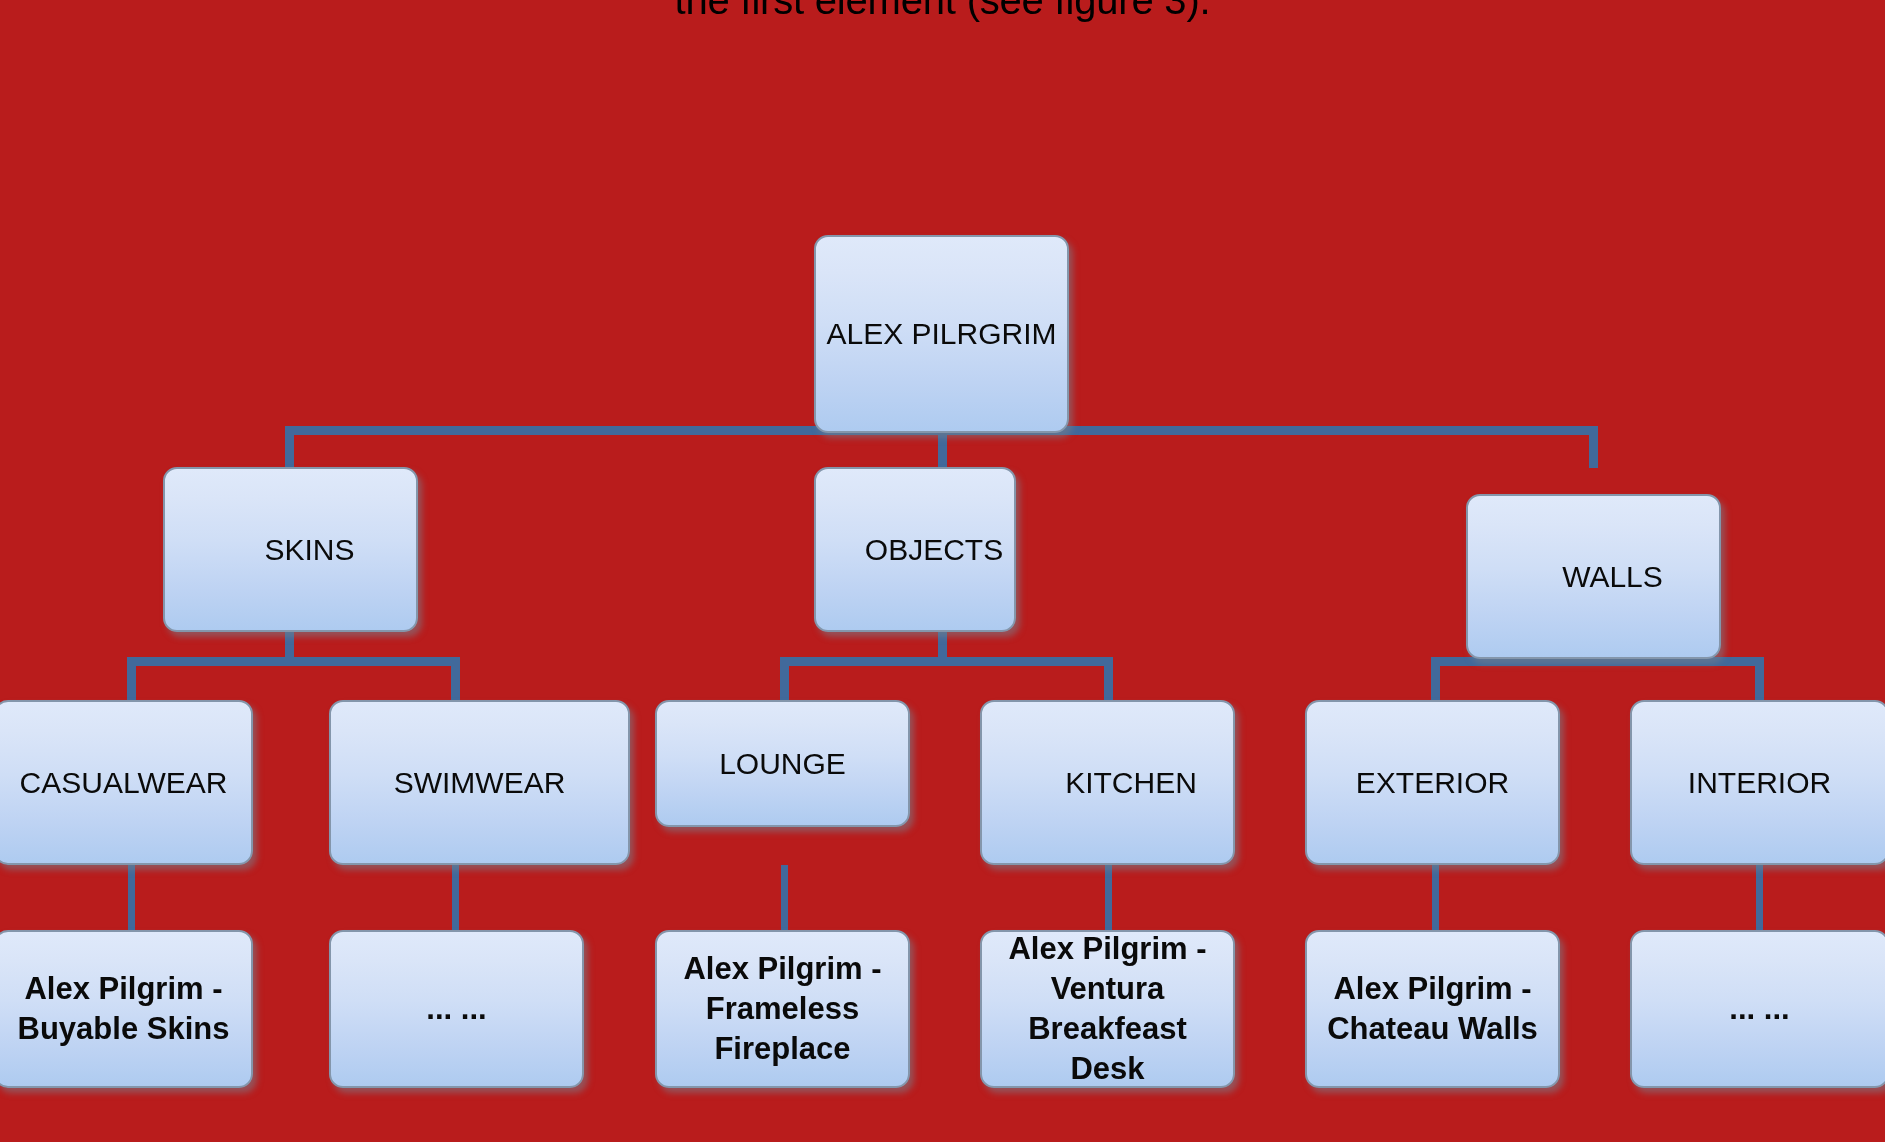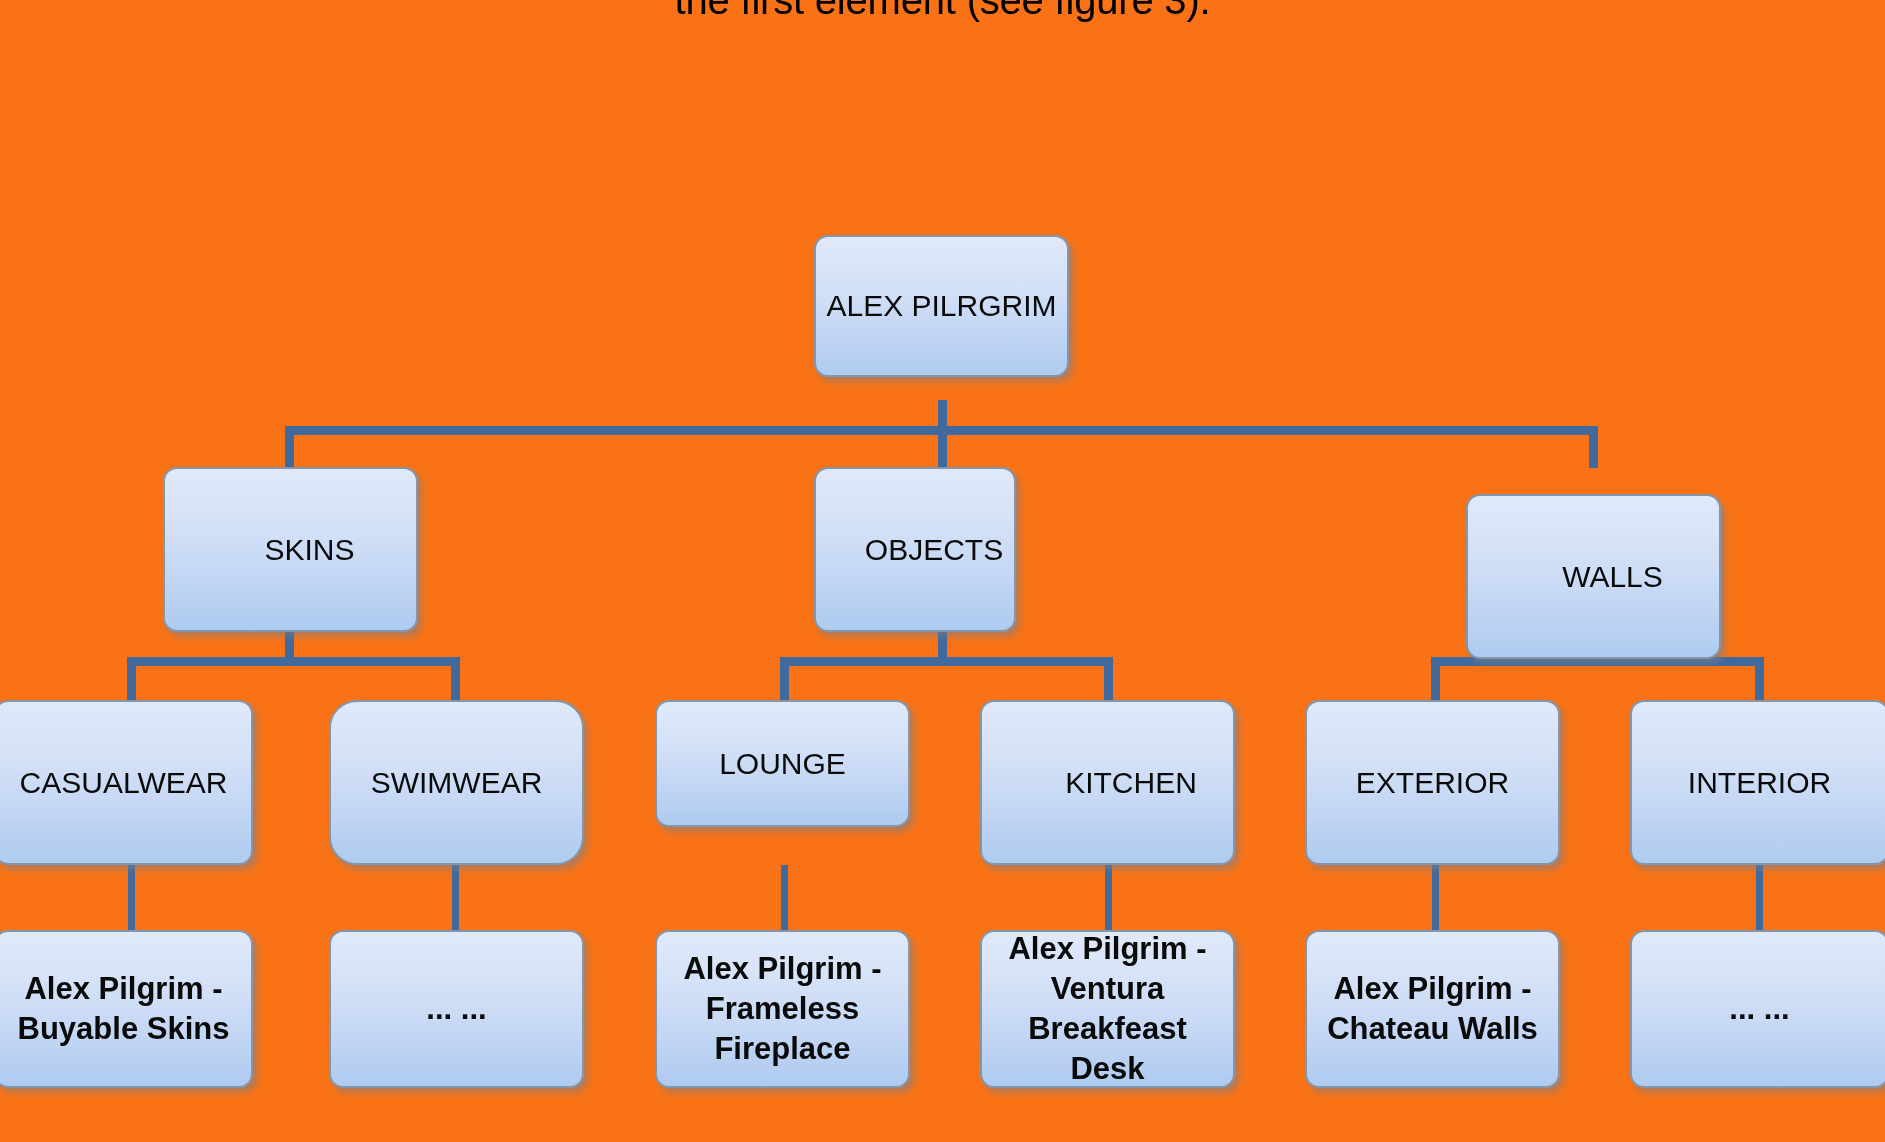--- a/index.html
+++ b/index.html
@@ -11,21 +11,21 @@
     font-family: "Liberation Sans", sans-serif;
     width: 1885px;
     height: 1142px;
     overflow: hidden;
   }
 
   #page {
     position: relative;
     width: 1885px;
     height: 1142px;
-    background: #f97316;
+    background: #b91c1c;
     text-decoration: underline;
   }
 
   
   .caption {
     position: absolute;
     left: 0;
     top: -24px;
     width: 1885px;
     text-align: center;
@@ -106,38 +106,38 @@
   <div class="conn conn-v" style="left:1431px; top:657px; width:9px; height:44px;"></div>
   <div class="conn conn-v" style="left:1755px; top:657px; width:9px; height:44px;"></div>
 
   <div class="conn conn-thin" style="left:128px; top:865px; width:7px; height:66px;"></div>
   <div class="conn conn-thin" style="left:452px; top:865px; width:7px; height:66px;"></div>
   <div class="conn conn-thin" style="left:781px; top:865px; width:7px; height:66px;"></div>
   <div class="conn conn-thin" style="left:1105px; top:865px; width:7px; height:66px;"></div>
   <div class="conn conn-thin" style="left:1432px; top:865px; width:7px; height:66px;"></div>
   <div class="conn conn-thin" style="left:1756px; top:865px; width:7px; height:66px;"></div>
 
-  <div class="node lvl1" style="left:814px; top:235px; width:255px; height:142px;">
+  <div class="node lvl1" style="left:814px; top:235px; width:255px; height:198px;">
     <span class="node-label">ALEX PILRGRIM</span>
   </div>
 
   <div class="node lvl2" style="left:163px; top:467px; width:255px; height:165px;">
     <span class="node-label">SKINS</span>
   </div>
   <div class="node lvl2" style="left:814px; top:467px; width:202px; height:165px;">
     <span class="node-label">OBJECTS</span>
   </div>
   <div class="node lvl2" style="left:1466px; top:467px; width:255px; height:165px;margin-top:27px;">
     <span class="node-label">WALLS</span>
   </div>
 
   <div class="node lvl3" style="left:-6px; top:700px; width:259px; height:165px;">
     <span class="node-label">CASUALWEAR</span>
   </div>
-  <div class="node lvl3" style="left:329px; top:700px; width:255px; height:165px;border-radius:28px;">
+  <div class="node lvl3" style="left:329px; top:700px; width:301px; height:165px;">
     <span class="node-label">SWIMWEAR</span>
   </div>
   <div class="node lvl3" style="left:655px; top:700px; width:255px; height:127px;text-align:center;">
     <span class="node-label">LOUNGE</span>
   </div>
   <div class="node lvl3" style="left:980px; top:700px; width:255px; height:165px;padding-left:47px;">
     <span class="node-label">KITCHEN</span>
   </div>
   <div class="node lvl3" style="left:1305px; top:700px; width:255px; height:165px;">
     <span class="node-label">EXTERIOR</span>

